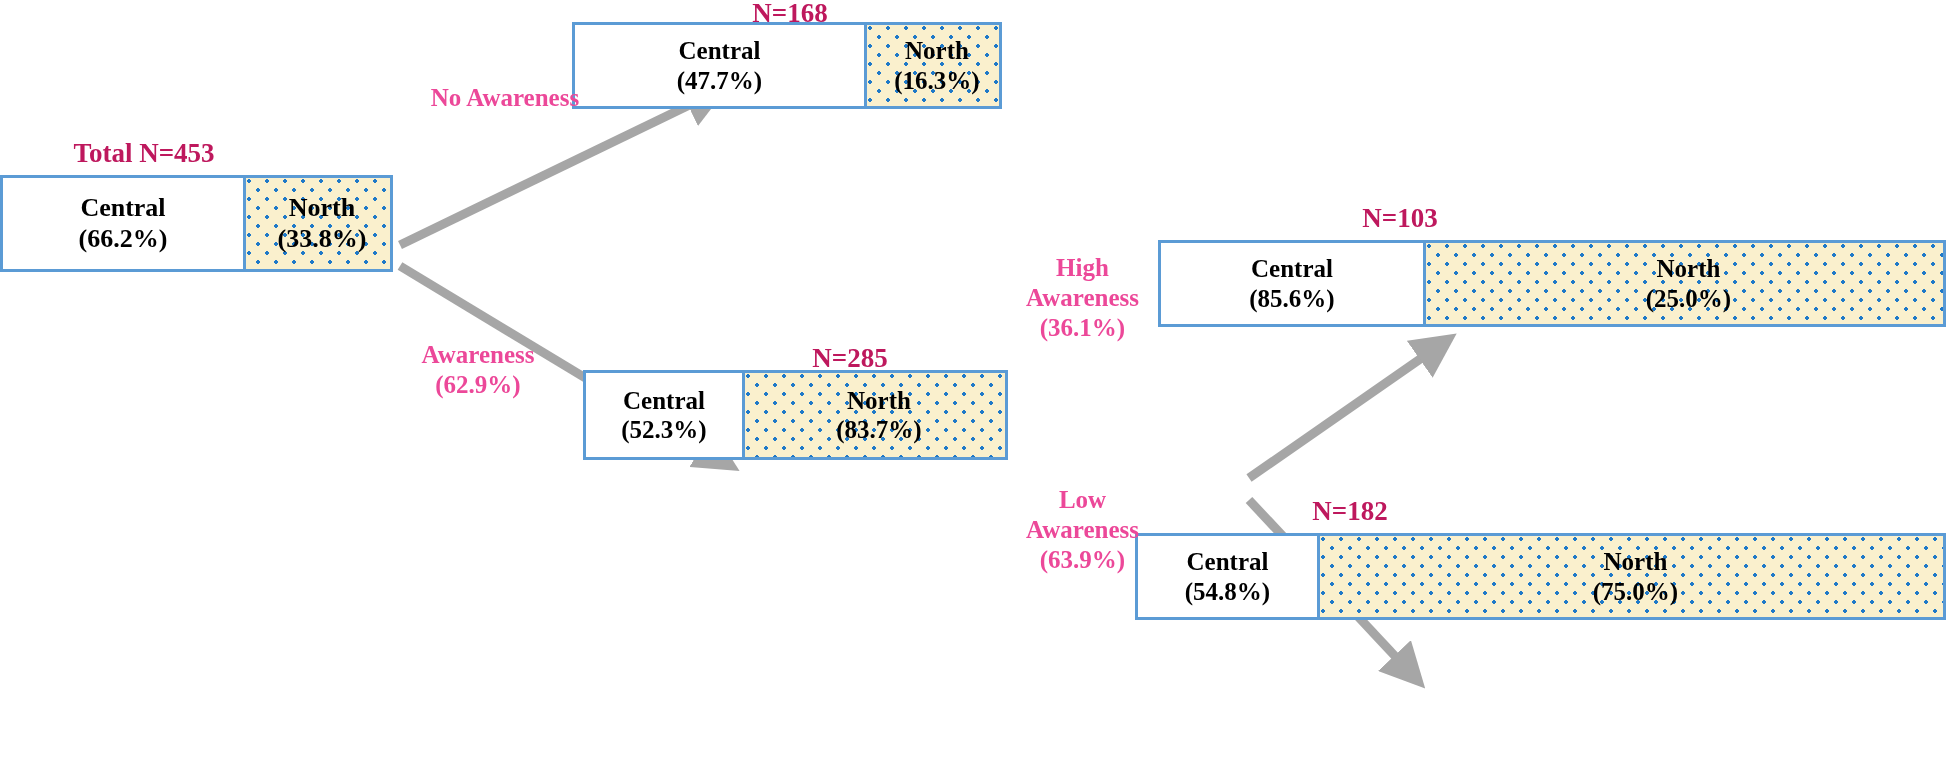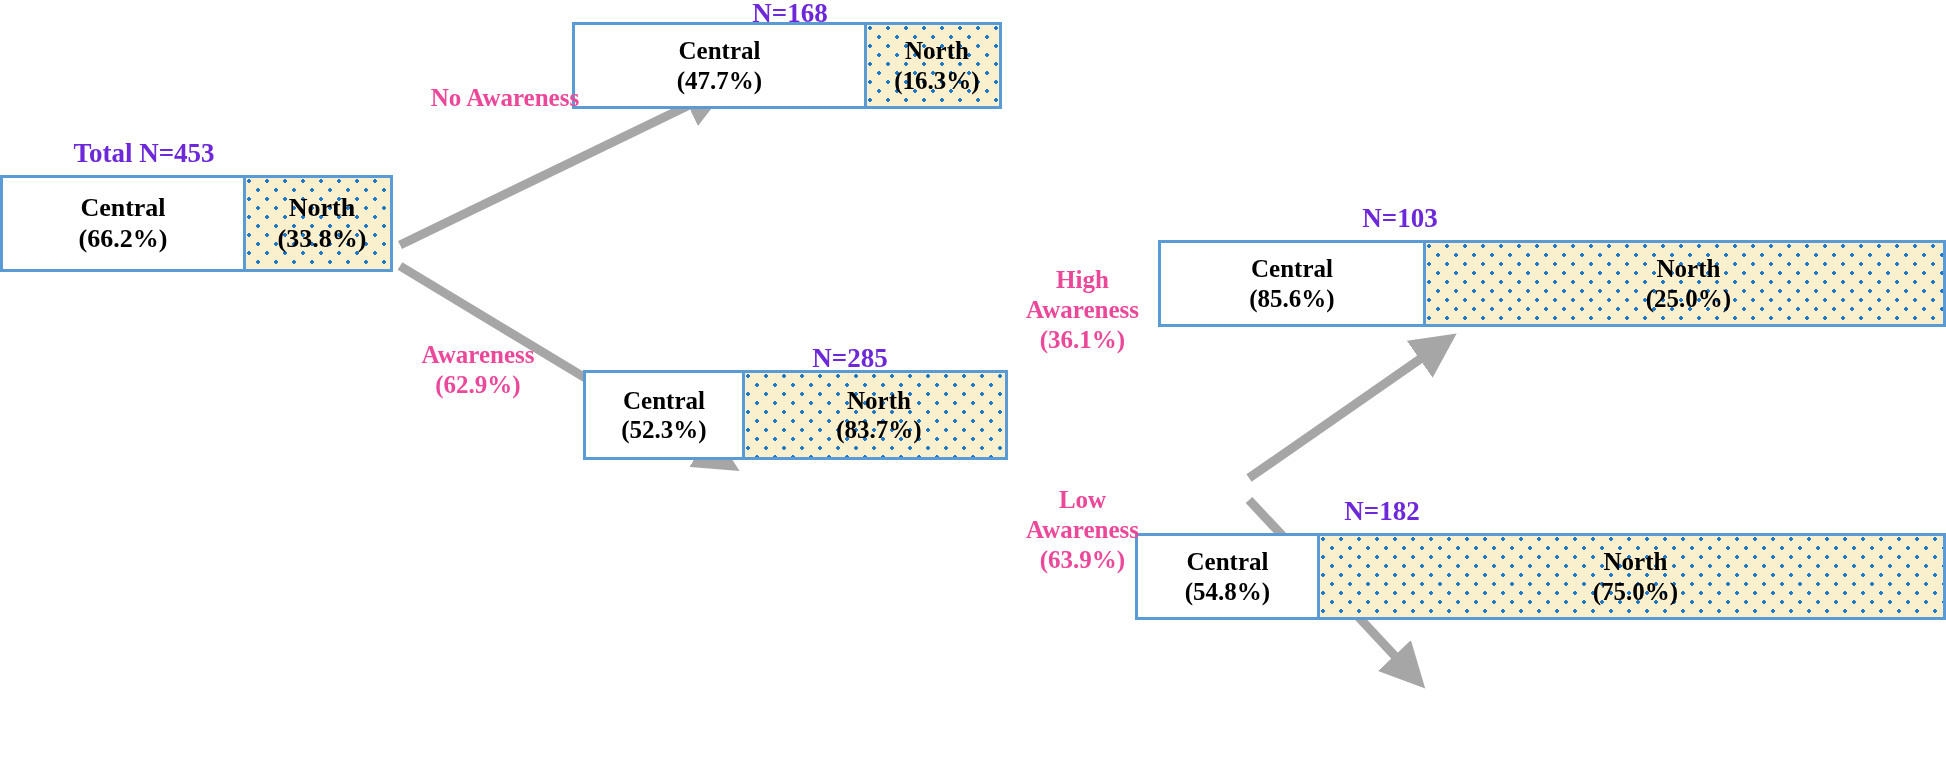--- a/index.html
+++ b/index.html
@@ -46,21 +46,21 @@
     background-position: 0 0, 0 0;
   }
   .seg.north + .seg, .seg + .seg.north { border-left-width: 3px; padding-left: 8px; }
   .seg-name  { display: block; }
   .seg-pct   { display: block; }
 
   
   .ncap {
     position: absolute;
     font-weight: bold;
-    color: #6d28d9;
+    color: #be185d;
     white-space: nowrap;
     text-align: center;
     line-height: 1;
   }
 
   
   .edge-label {
     position: absolute;
     font-weight: bold;
     color: #ec4899;
@@ -143,21 +143,21 @@
     <div class="seg central" style="width:268px; font-size:25px;">
       <span class="seg-name">Central</span>
       <span class="seg-pct">(85.6%)</span>
     </div>
     <div class="seg north" style="width:523px; font-size:25px; margin-left:-3px;">
       <span class="seg-name">North</span>
       <span class="seg-pct">(25.0%)</span>
     </div>
   </div>
 
-  <div class="ncap" style="left:1232px; top:498px; width:300px; font-size:27px;">N=182</div>
+  <div class="ncap" style="left:1200px; top:498px; width:300px; font-size:27px;">N=182</div>
 
   <div class="node" style="left:1135px; top:533px; width:811px; height:87px;">
     <div class="seg central" style="width:185px; font-size:25px;">
       <span class="seg-name">Central</span>
       <span class="seg-pct">(54.8%)</span>
     </div>
     <div class="seg north" style="width:629px; font-size:25px; margin-left:-3px;">
       <span class="seg-name">North</span>
       <span class="seg-pct">(75.0%)</span>
     </div>
@@ -165,21 +165,21 @@
 
   <div class="edge-label" style="left:375px; top:83px; width:260px; font-size:25px;">
     <span>No Awareness</span>
   </div>
 
   <div class="edge-label" style="left:368px; top:340px; width:220px; font-size:25px;">
     <span>Awareness</span>
     <span>(62.9%)</span>
   </div>
 
-  <div class="edge-label" style="left:975px; top:265px; width:215px; font-size:25px;">
+  <div class="edge-label" style="left:975px; top:253px; width:215px; font-size:25px;">
     <span>High</span>
     <span>Awareness</span>
     <span>(36.1%)</span>
   </div>
 
   <div class="edge-label" style="left:975px; top:485px; width:215px; font-size:25px;">
     <span>Low</span>
     <span>Awareness</span>
     <span>(63.9%)</span>
   </div>

